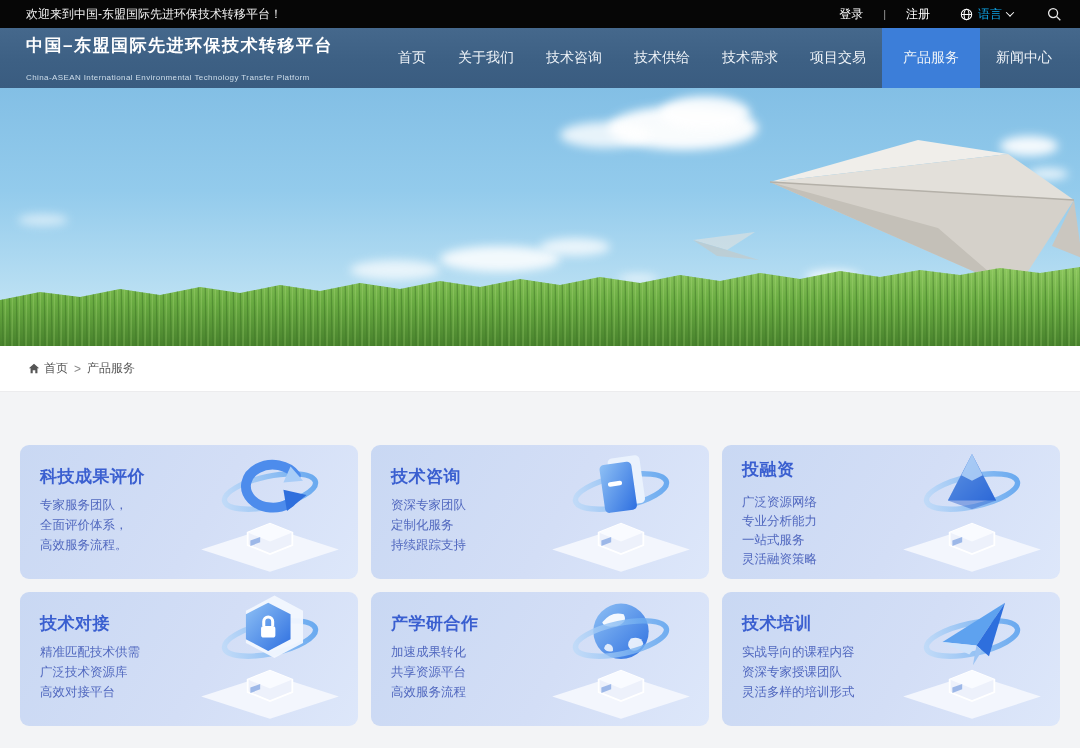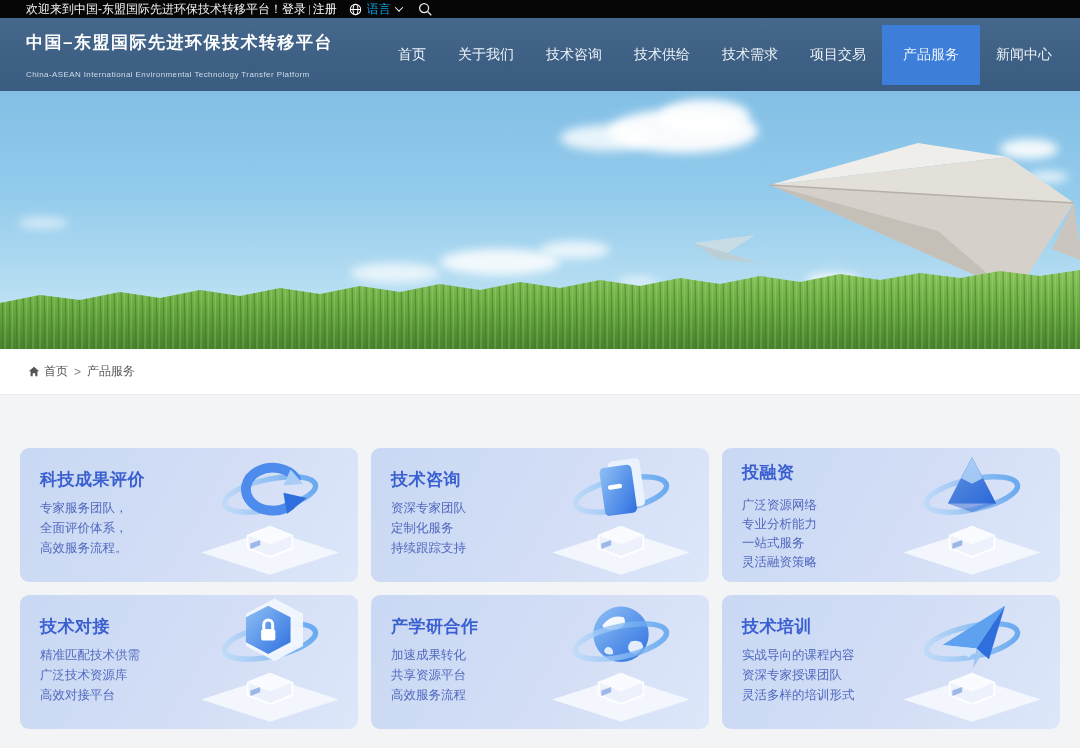--- a/index.html
+++ b/index.html
@@ -1,33 +1,33 @@
 <!DOCTYPE html>
 <html><head>
 <meta charset="utf-8">
 <style>
   * { margin:0; padding:0; box-sizing:border-box; }
   html,body { width:1080px; height:748px; overflow:hidden;
     font-family:"Liberation Sans","DejaVu Sans",sans-serif; background:#f3f4f6; }
   a { text-decoration:none; cursor:pointer; }
 
   
-  .topbar { height:18px; background:#060606; color:#fff; display:flex;
-    align-items:center; justify-content:flex-start; padding:0 18px 0 26px; font-size:12px; }
+  .topbar { height:28px; background:#060606; color:#fff; display:flex;
+    align-items:center; justify-content:space-between; padding:0 18px 0 26px; font-size:12px; }
   .topbar .welcome { color:#f2f2f2; }
-  .topbar-right { display:flex; align-items:center; gap:2px; }
+  .topbar-right { display:flex; align-items:center; gap:20px; }
   .tb-link { color:#fff; font-size:12px; }
   .tb-sep { color:#9a9a9a; font-size:11px; }
   .lang { display:flex; align-items:center; gap:5px; margin-left:10px; color:#0ea5e9; cursor:pointer; }
   .caret { width:6px; height:6px; border-right:1.3px solid #fff; border-bottom:1.3px solid #fff;
     transform:rotate(45deg) translate(-1px,-1px); display:inline-block; }
   .searchbtn { margin-left:14px; display:flex; align-items:center; cursor:pointer; }
 
   
-  .navbar { height:73px; background:linear-gradient(180deg,#45688c 0%,#3d6084 55%,#3a5c80 100%);
+  .navbar { height:60px; background:linear-gradient(180deg,#45688c 0%,#3d6084 55%,#3a5c80 100%);
     display:flex; align-items:center; justify-content:space-between; padding-left:26px; }
   .logo-title { color:#fff; font-size:17px; font-weight:bold; letter-spacing:1.5px; }
   .logo-sub { color:#cfdeeb; font-size:8px; letter-spacing:.4px; margin-top:16px; }
   .menu { display:flex; height:60px; align-items:stretch; margin-right:12px; }
   .menu-item { color:#eef3f8; font-size:14px; display:flex; align-items:center;
     padding:0 16px; white-space:nowrap; }
   .menu-item.active { background:#3c7ed9; padding:0 21px; }
 
   
   .hero { position:relative; height:258px; overflow:hidden;

